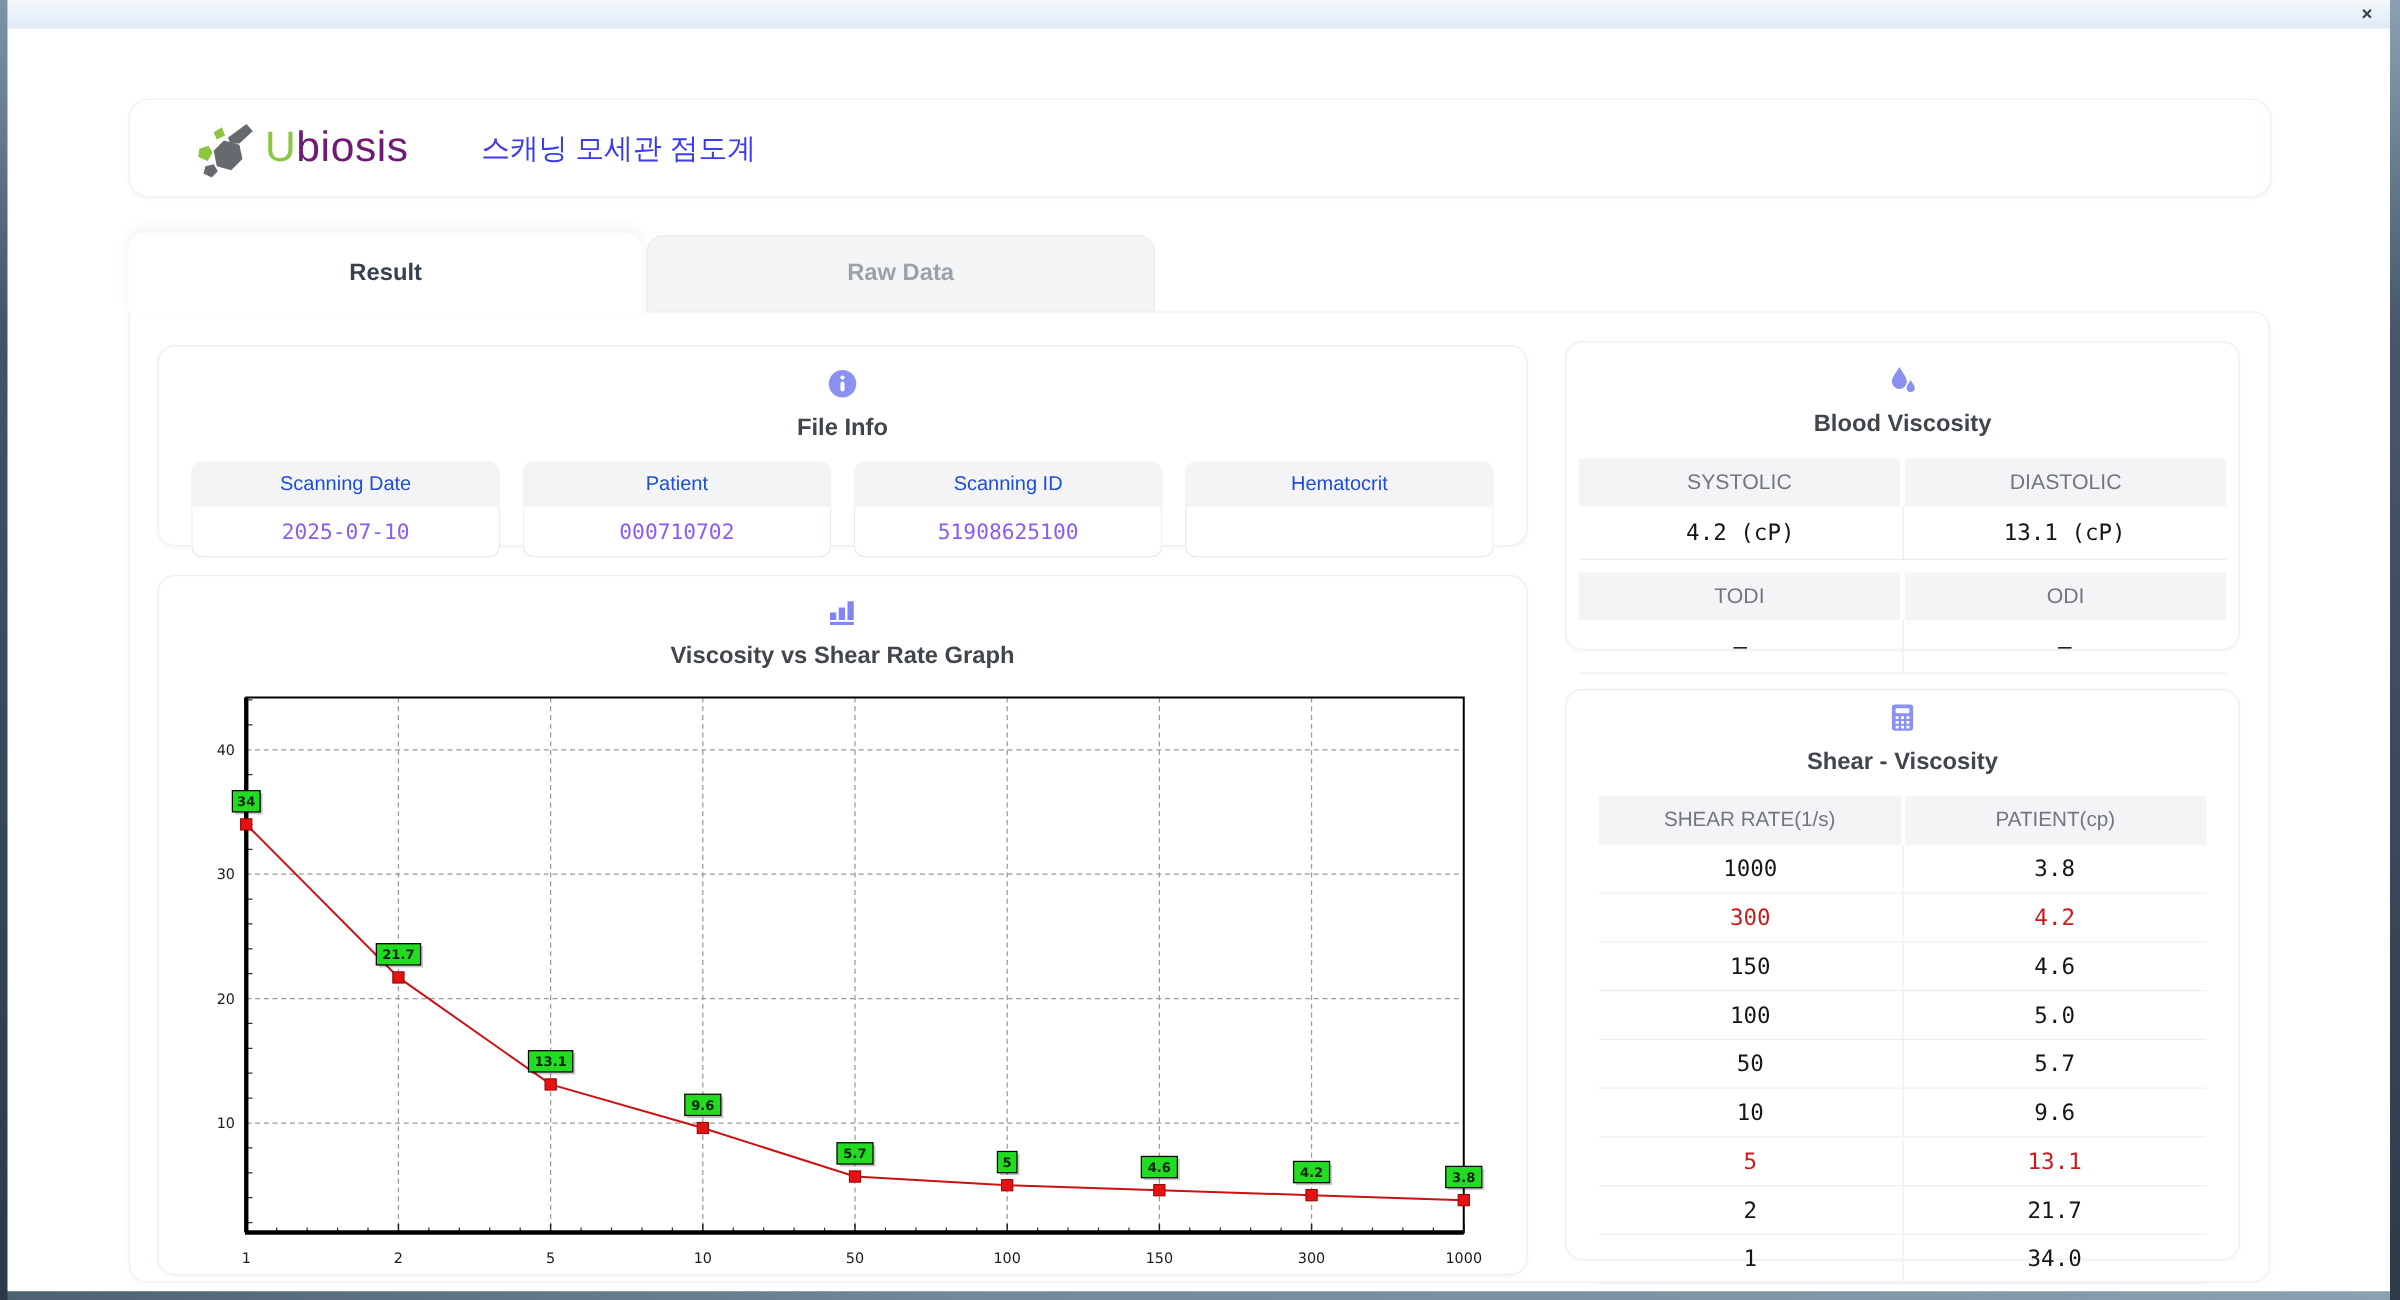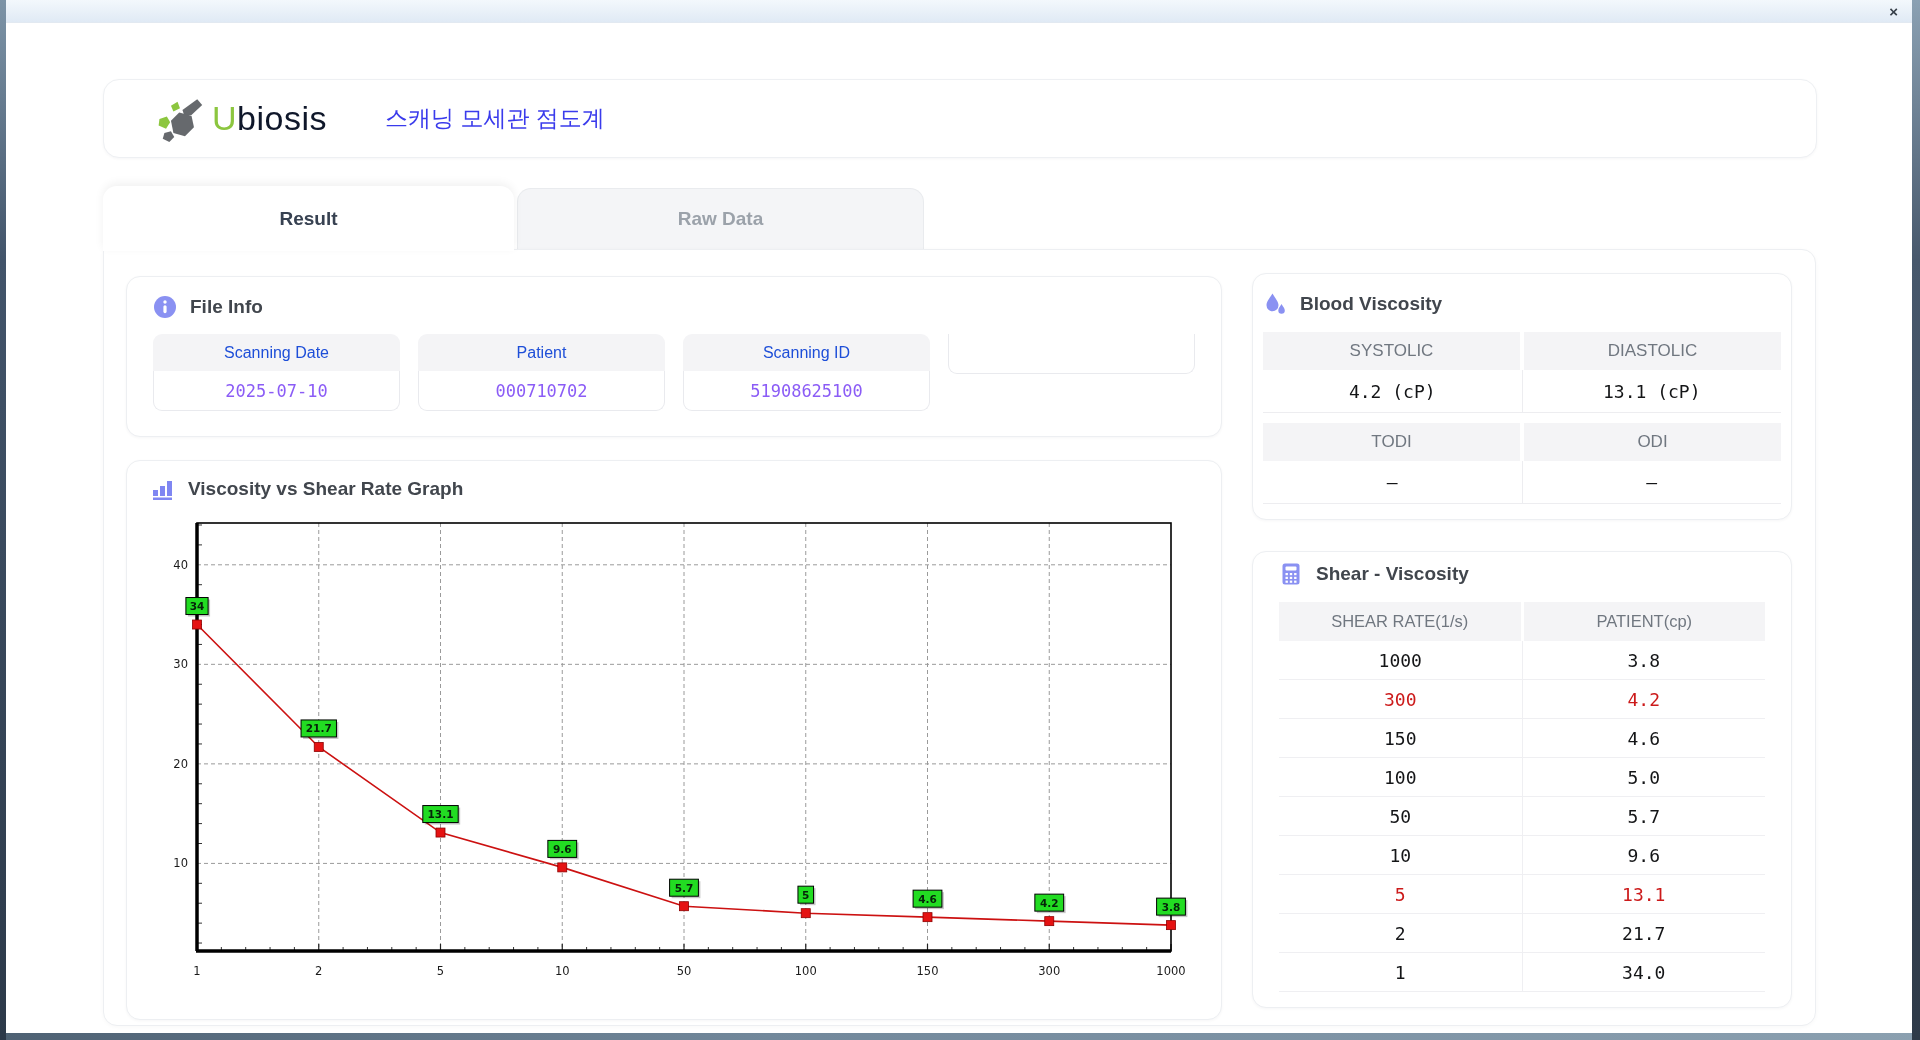--- a/index.html
+++ b/index.html
@@ -37,21 +37,21 @@
   .header-card {
     position:absolute; left:103px; top:79px; width:1714px; height:79px;
     background:#fff; border:1px solid #eef0f3; border-radius:16px;
     box-shadow:0 1px 3px rgba(17,24,39,.04);
     display:flex; align-items:center; padding-left:50px; z-index:5;
   }
   .logo { display:flex; align-items:center; gap:6px; }
   .logo-mark { width:52px; height:46px; }
   .brand { font-size:34px; letter-spacing:.5px; font-weight:500; }
   .brand-u { color:#8cc63f; }
-  .brand-rest { color:#0f172a; }
+  .brand-rest { color:#701a75; }
   .app-title { margin-left:58px; font-size:23px; font-weight:400; color:#3a3bec; }
   
   .tab {
     position:absolute; display:flex; align-items:center; justify-content:center;
     border-radius:14px 14px 0 0; font-size:19px;
   }
   .tab-result {
     left:103px; top:186px; width:411px; height:65px; background:#fff;
     color:#374151; font-weight:700; z-index:6;
     box-shadow:0 -3px 10px rgba(0,0,0,.06);
@@ -68,21 +68,21 @@
     box-shadow:0 1px 4px rgba(17,24,39,.03); z-index:4;
   }
   .card {
     position:absolute; background:#fff; border:1px solid #edeff2;
     border-radius:14px; box-shadow:0 1px 3px rgba(17,24,39,.04);
   }
   .card-fileinfo { left:22px;  top:26px;  width:1096px; height:161px; padding:18px 26px 0; }
   .card-graph    { left:22px;  top:210px; width:1096px; height:560px; padding:16px 24px 0; }
   .card-blood    { left:1148px; top:23px;  width:540px; height:247px; padding:18px 10px 0; }
   .card-shear    { left:1148px; top:301px; width:540px; height:457px; padding:10px 26px 0; }
-  .card-title-row { display:flex; align-items:center; gap:13px; }
+  .card-title-row { display:flex; align-items:center; gap:13px;flex-direction:column; }
   .card-title { font-size:19px; font-weight:700; color:#41464d; }
   .sec-icon { width:24px; height:24px; flex:0 0 auto; }
   
   .fields { display:flex; gap:18px; margin-top:15px; }
   .field { flex:1; }
   .field-label {
     height:37px; background:#f4f4f6; border-radius:9px 9px 0 0;
     display:flex; align-items:center; justify-content:center;
     color:#1d4ed8; font-size:16px;
   }
@@ -175,20 +175,21 @@
       </div>
       <div class="field">
         <div class="field-label">Patient</div>
         <div class="field-value">000710702</div>
       </div>
       <div class="field">
         <div class="field-label">Scanning ID</div>
         <div class="field-value">51908625100</div>
       </div>
       <div class="field">
+        <div class="field-label">Hematocrit</div>
         <div class="field-value"></div>
       </div>
     </div>
   </section>
 
   <section class="card card-graph">
     <div class="card-title-row">
       <svg class="sec-icon" viewBox="0 0 24 24">
         <rect x="2" y="13" width="5" height="6" fill="#7f86f2"></rect>
         <rect x="9" y="9" width="5" height="10" fill="#7f86f2"></rect>

